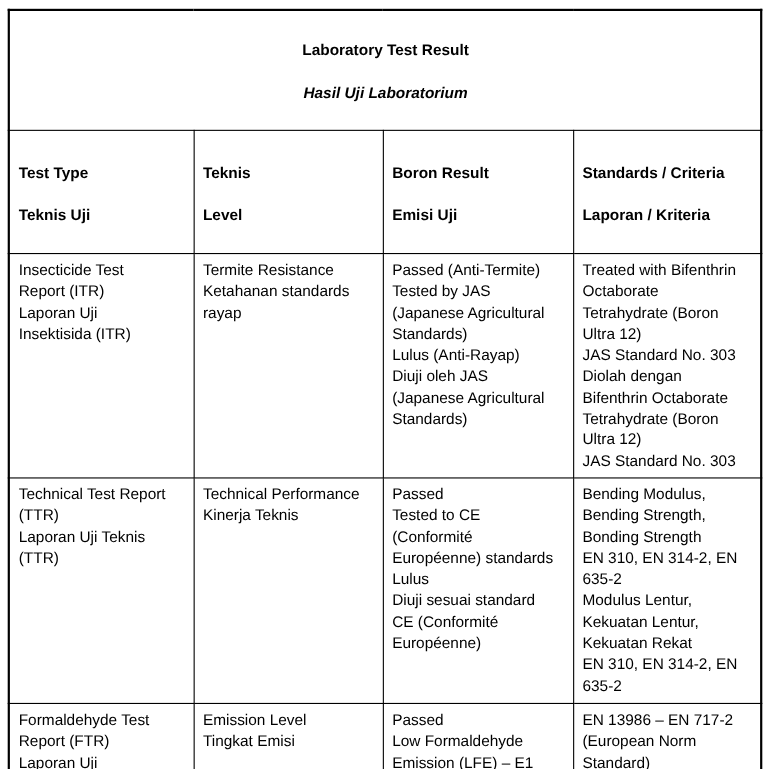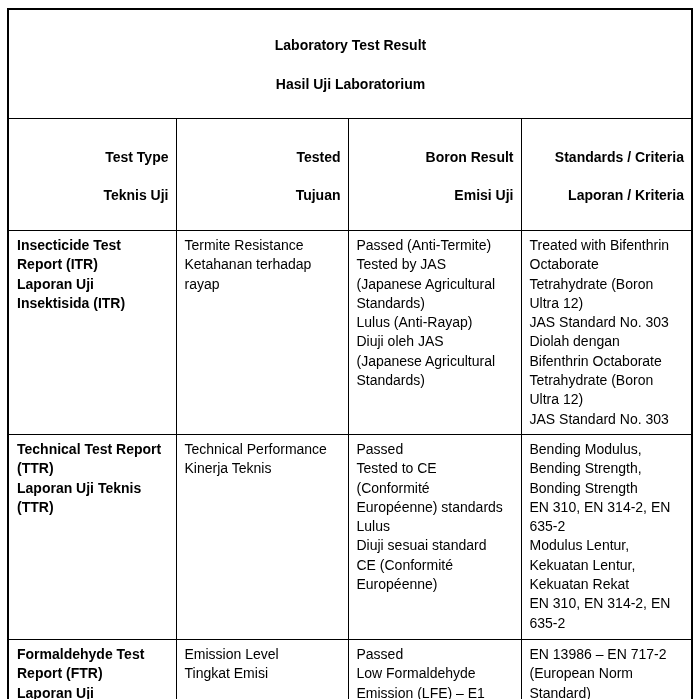--- a/index.html
+++ b/index.html
@@ -30,30 +30,31 @@
     overflow: hidden;
   }
   .title-cell {
     text-align: center;
     font-weight: bold;
     font-size: 15px;
     line-height: 21px;
     padding-top: 7px !important;
   }
   .title-id {
+    font-style: italic;
   }
   .header-cell {
     font-weight: bold;
     padding-top: 9px !important;
   }
   .type-cell {
-    font-weight: bold;
+    font-weight: normal;
   }
   tr.title-row    { height: 52px; }
-  tr.header-row   { height: 58px; text-align: right; }
+  tr.header-row   { height: 58px; }
   tr.row-itr      { height: 203px; }
   tr.row-ttr      { height: 205px; }
   tr.row-ftr      { height: 162px; }
 </style>
 </head>
 <body>
 
 <table class="doc-table">
   <colgroup>
     <col style="width:168px">
@@ -69,40 +70,40 @@
       <div class="title-id">Hasil Uji Laboratorium</div>
     </td>
   </tr>
 
   <tr class="header-row">
     <td class="header-cell">
       <div>Test Type</div>
       <div>Teknis Uji</div>
     </td>
     <td class="header-cell">
-      <div>Tested</div>
-      <div>Tujuan</div>
+      <div>Teknis</div>
+      <div>Level</div>
     </td>
     <td class="header-cell">
       <div>Boron Result</div>
       <div>Emisi Uji</div>
     </td>
     <td class="header-cell">
       <div>Standards / Criteria</div>
       <div>Laporan / Kriteria</div>
     </td>
   </tr>
 
   <tr class="row-itr">
     <td class="type-cell">Insecticide Test
 Report (ITR)
 Laporan Uji
 Insektisida (ITR)</td>
     <td>Termite Resistance
-Ketahanan terhadap
+Ketahanan standards
 rayap</td>
     <td>Passed (Anti-Termite)
 Tested by JAS
 (Japanese Agricultural
 Standards)
 Lulus (Anti-Rayap)
 Diuji oleh JAS
 (Japanese Agricultural
 Standards)</td>
     <td>Treated with Bifenthrin

